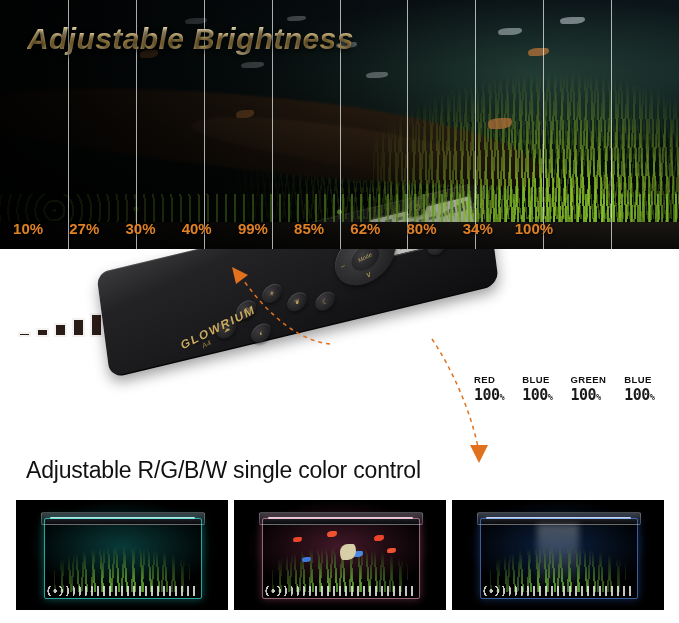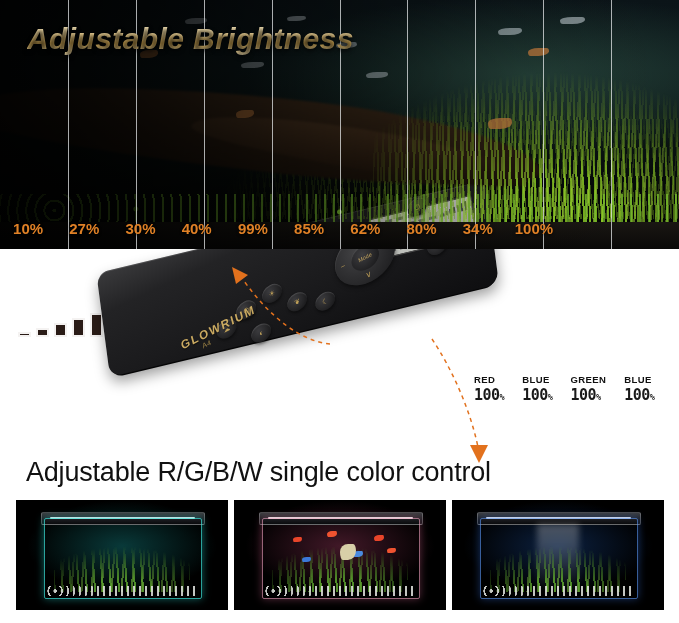--- a/index.html
+++ b/index.html
@@ -201,21 +201,21 @@
   .rgbw{position:absolute;left:474px;top:374px;display:flex;gap:18px;}
   .rgbw-col{text-align:left;}
   .rgbw-name{font-size:9.5px;font-weight:bold;color:#111;letter-spacing:.4px;}
   .rgbw-val{font-size:15px;font-weight:bold;color:#1a1a1a;letter-spacing:-.5px;
     font-family:"DejaVu Sans Mono", monospace;margin-top:1px;}
   .rgbw-val small{font-size:8.5px;font-weight:bold;}
 
   
   .rgbw-heading{
     position:absolute;left:26px;top:457px;
-    font-size:27px;color:#111;letter-spacing:-.2px;white-space:nowrap;
+    font-size:23px;color:#111;letter-spacing:-.2px;white-space:nowrap;
   }
 
   
   .tanks{position:absolute;left:16px;top:500px;width:648px;height:110px;
     display:flex;gap:6px;}
   .tank{position:relative;flex:1;background:#000;overflow:hidden;}
   .tank-glow{position:absolute;inset:0;}
   .t-body{
     position:absolute;left:13%;top:16%;width:74%;height:72%;
     border:1px solid rgba(255,255,255,.30);border-radius:2px;

